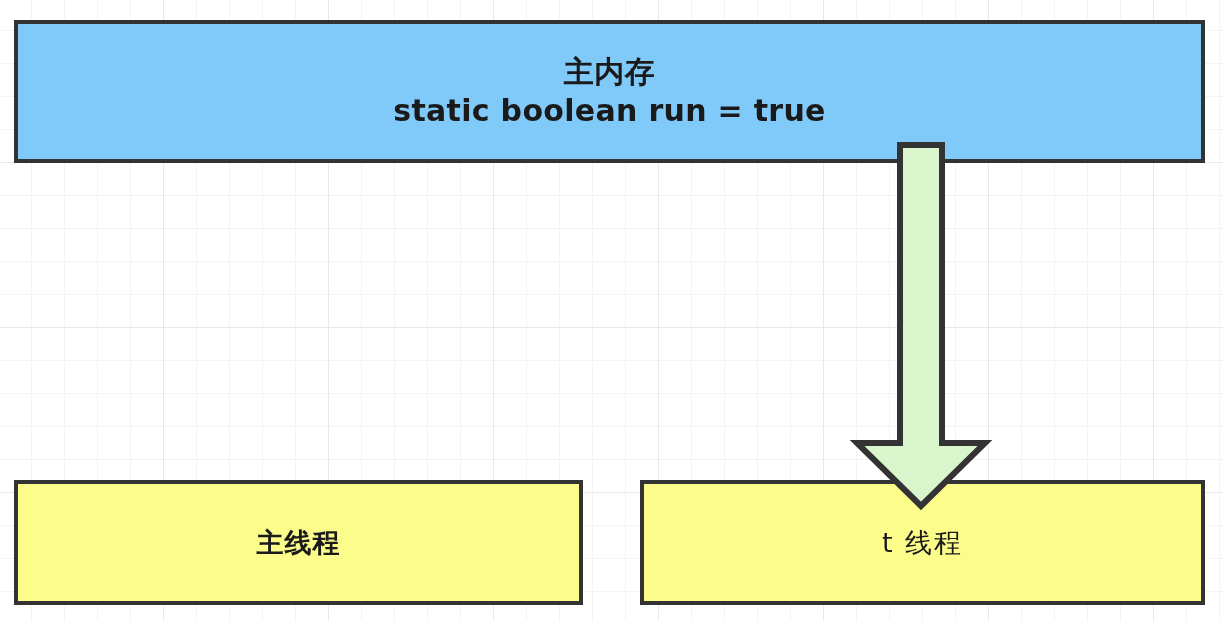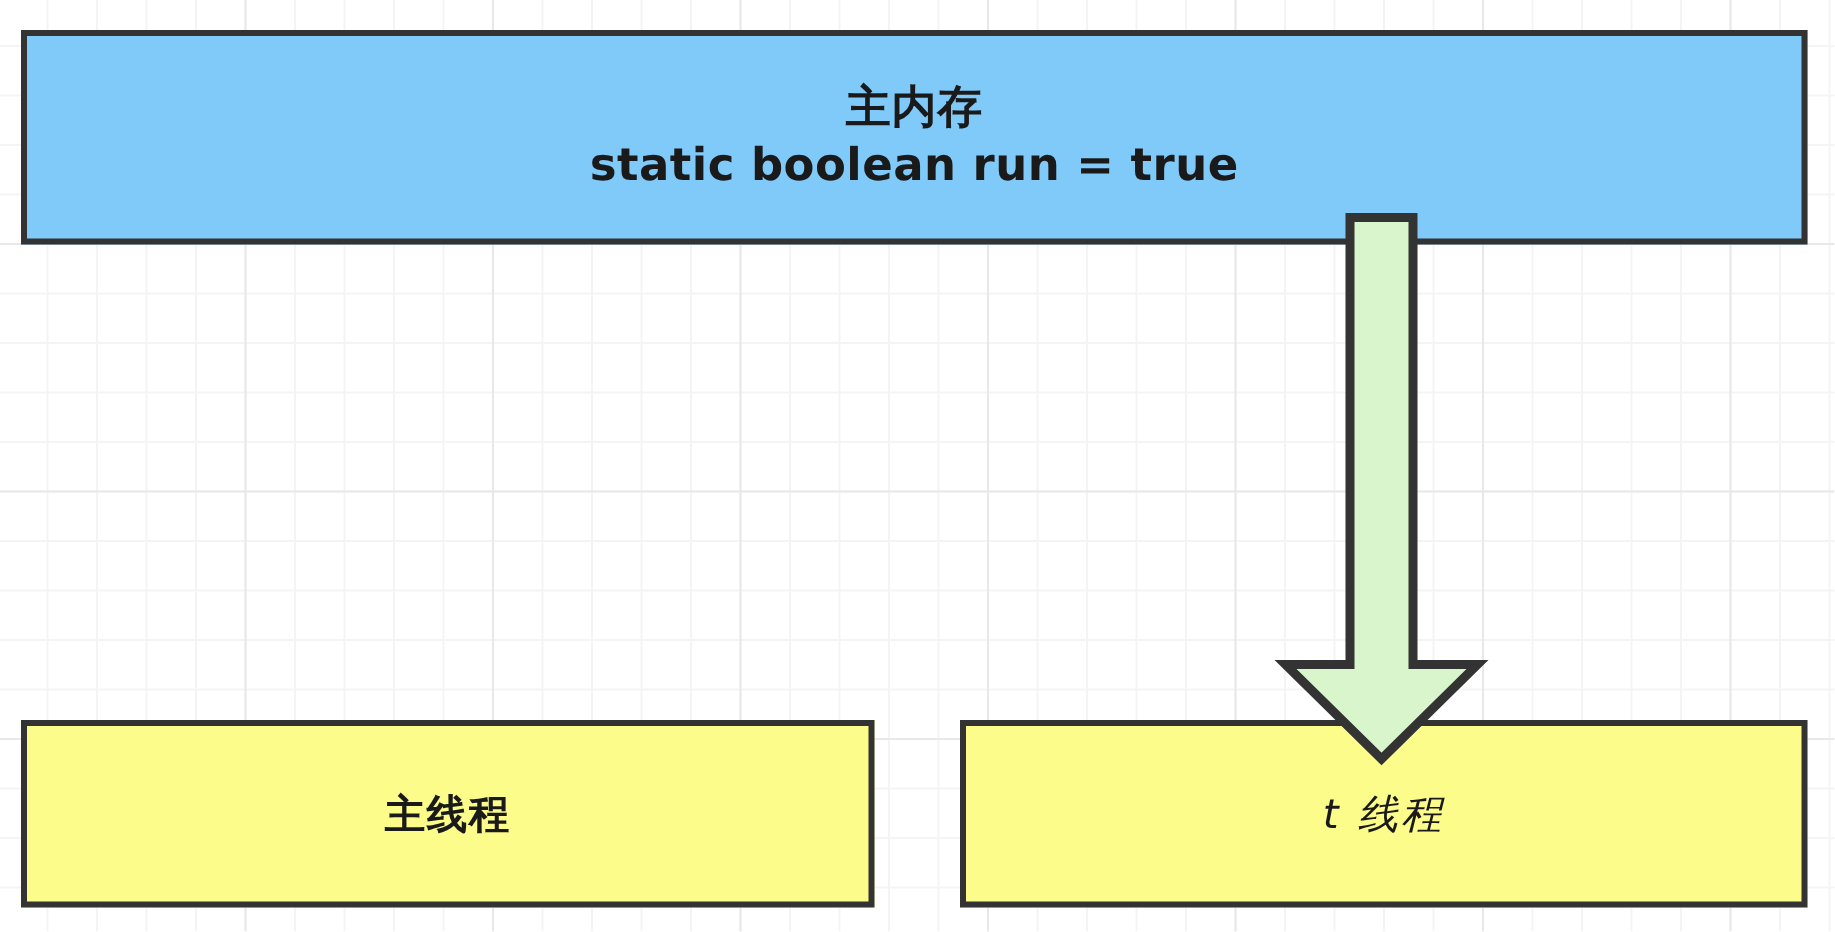--- a/index.html
+++ b/index.html
@@ -71,21 +71,20 @@
     background-color: #fcfc8a;
     z-index: 1;
   }
   #t-thread-box {
     left: 640px;
     top: 480px;
     width: 565px;
     height: 125px;
     background-color: #fcfc8a;
     z-index: 1;
-    font-style: italic;
   }
   .thread-label {
     font-size: 27px;
     font-weight: bold;
     letter-spacing: 1px;
   }
   #t-thread-box .thread-label {
     font-weight: normal;
     letter-spacing: 2px;
   }

